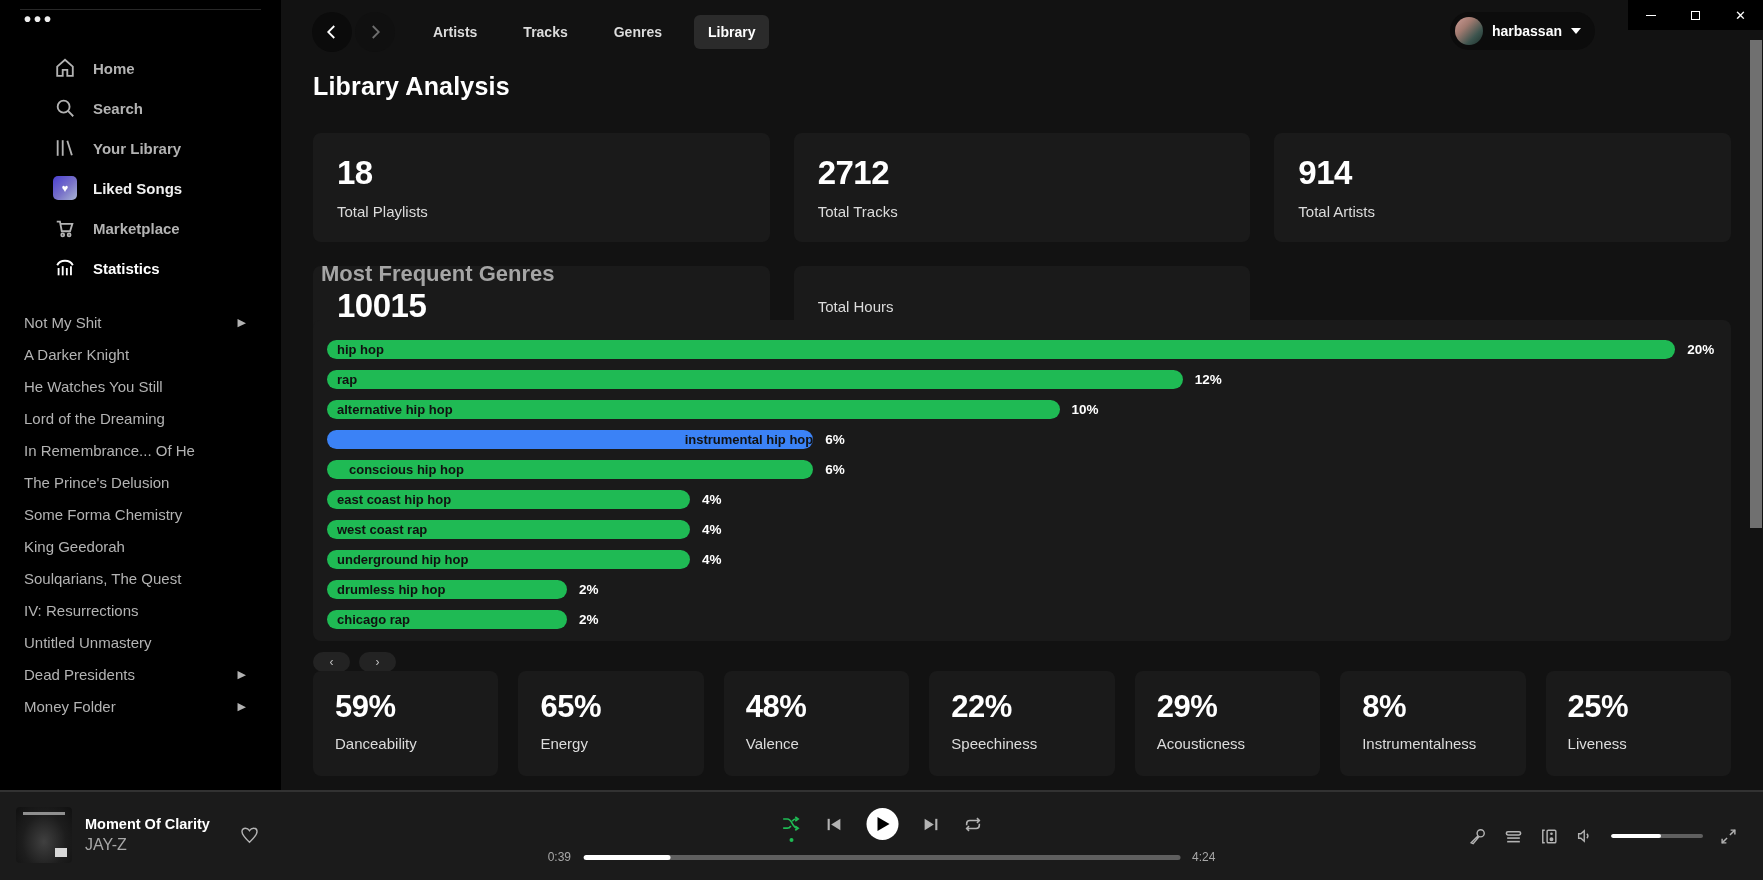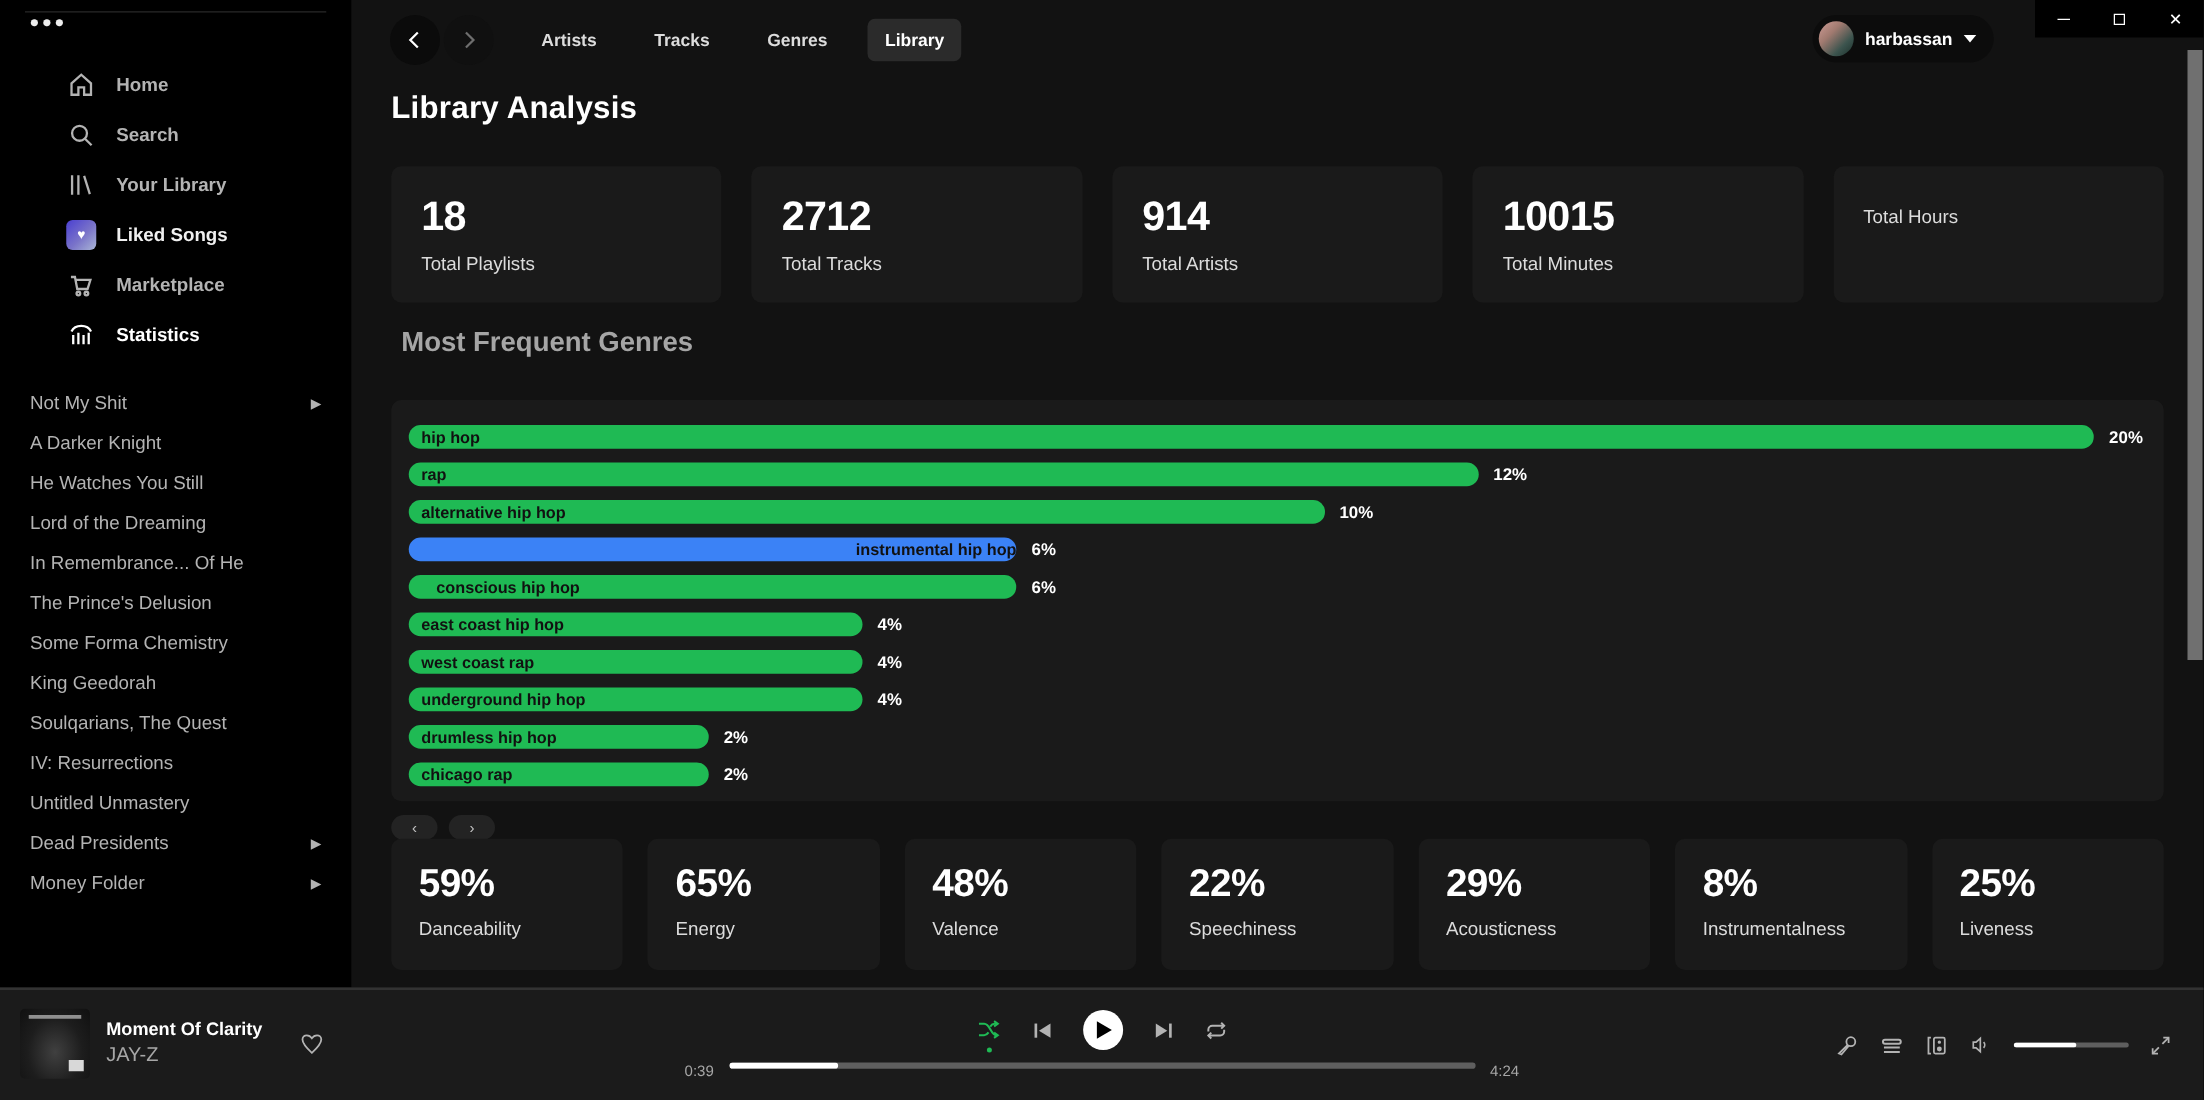--- a/index.html
+++ b/index.html
@@ -12,40 +12,40 @@
   .side-dots { position:absolute; left:24px; top:8px; color:#ededed; font-size:20px; font-weight:bold; letter-spacing:3px; cursor:pointer; }
   .nav { position:absolute; top:48px; left:0; right:0;padding-left:29px; }
   .nav-item { display:flex; align-items:center; height:40px; padding:0 24px; color:#b3b3b3; font-size:15px; font-weight:700; cursor:pointer; }
   .nav-item .nicon { width:24px; height:24px; margin-right:16px; display:flex; align-items:center; justify-content:center; flex:0 0 24px; }
   .nav-item svg { stroke:#b3b3b3; }
   .nav-item.active { color:#fff; }
   .nav-item.active svg { stroke:#fff; }
   .liked-sq { width:24px; height:24px; border-radius:5px; background:linear-gradient(135deg,#4a3fd1 0%,#7a74c9 55%,#aab6d6 100%); display:flex; align-items:center; justify-content:center; color:#fff; font-size:11px; }
   .nav-item.liked { color:#f0f0f0; }
   .divider { margin:9px 20px 10px 20px; border-top:1px solid #282828; }
-  .pl-list { position:absolute; top:306px; left:0; right:4px; }
+  .pl-list { position:absolute; top:306px; left:0; right:15px; }
   .pl-item { display:flex; align-items:center; height:32px; padding:0 20px 0 24px; color:#b3b3b3; font-size:15px; cursor:pointer; }
   .pl-item .grow { flex:1 1 auto; white-space:nowrap; overflow:hidden; }
   .pl-chev { color:#b3b3b3; font-size:11px; flex:0 0 auto; }
 
   
   .main { position:absolute; left:281px; top:0; width:1482px; height:790px; background:#121212; overflow:hidden; }
   .navbtn { position:absolute; top:12px; width:40px; height:40px; border-radius:50%; display:flex; align-items:center; justify-content:center; cursor:pointer; }
   .navbtn.back { left:31px; background:#0b0b0b; }
   .navbtn.fwd  { left:74px; background:#101010; }
   .tabs { position:absolute; left:138px; top:12px; height:40px; display:flex; align-items:center; gap:18px; }
   .tab { padding:9px 14px; font-size:14px; font-weight:700; color:#dcdcdc; cursor:pointer; border-radius:6px; }
   .tab.active { background:#2b2b2b; color:#fff; }
   .userchip { position:absolute; right:168px; top:12px; height:38px; border-radius:19px; background:#0c0c0c; display:flex; align-items:center; padding:0 14px 0 5px; gap:9px; cursor:pointer; }
   .avatar { width:28px; height:28px; border-radius:50%; background:linear-gradient(135deg,#cf9d96 0%,#a17a70 35%,#3c544e 70%,#1b2f2a 100%); }
   .uname { color:#fff; font-size:14px; font-weight:700; }
   .caret { width:0; height:0; border-left:5px solid transparent; border-right:5px solid transparent; border-top:6px solid #fff; }
 
   .h1 { position:absolute; left:32px; top:72px; color:#fff; font-size:25px; font-weight:700; letter-spacing:.2px; }
-  .stats-grid { position:absolute; left:32px; right:32px; top:133px; display:grid; grid-template-columns:repeat(5,1fr); gap:24px; }
+  .stats-grid { position:absolute; left:32px; right:32px; top:133px; display:grid; grid-template-columns:repeat(3,1fr); gap:24px; }
   .card { background:#1a1a1a; border-radius:8px; }
   .stat-card { height:109px; padding:21px 24px; }
   .stat-num { color:#fff; font-size:33px; font-weight:700; letter-spacing:-.5px; }
   .stat-label { margin-top:11px; color:#dcdcdc; font-size:15px; }
 
   .h2 { position:absolute; left:40px; top:261px; color:#a5a5a5; font-size:22px; font-weight:700; }
   .chart-card { position:absolute; left:32px; right:32px; top:320px; height:321px; padding:14px 14px 0 14px; }
   .bar-row { height:30px; display:flex; align-items:center; }
   .bar { height:19px; border-radius:10px; background:#1fba54; display:flex; align-items:center; min-width:60px; }
   .bar-label { padding-left:10px; font-size:13px; font-weight:700; color:#111; white-space:nowrap; }
@@ -77,21 +77,21 @@
   .np-title { color:#fff; font-size:14.5px; font-weight:700; }
   .np-artist { margin-top:4px; color:#a7a7a7; font-size:16px; }
   .np-heart { margin-left:30px; cursor:pointer; display:flex; }
 
   .controls { position:absolute; left:50%; top:16px; transform:translateX(-50%); display:flex; align-items:center; gap:24px; }
   .ctl { display:flex; align-items:center; justify-content:center; cursor:pointer; position:relative; }
   .shuffle-dot { position:absolute; left:50%; bottom:-8px; transform:translateX(-50%); width:4px; height:4px; border-radius:50%; background:#1fba54; }
   .playbtn { width:32px; height:32px; border-radius:50%; background:#fff; display:flex; align-items:center; justify-content:center; cursor:pointer; }
   .play-tri { width:0; height:0; border-top:7px solid transparent; border-bottom:7px solid transparent; border-left:12px solid #000; margin-left:3px; }
 
-  .progress { position:absolute; left:50%; top:58px; transform:translateX(-50%); display:flex; align-items:flex-start; gap:12px; }
+  .progress { position:absolute; left:50%; top:58px; transform:translateX(-50%); display:flex; align-items:center; gap:12px; }
   .ptime { color:#a7a7a7; font-size:12px; width:34px; }
   .ptime.l { text-align:right; }
   .ptrack { width:597px; height:5px; border-radius:3px; background:#5f5f5f; overflow:hidden; cursor:pointer; }
   .pfill { height:100%; background:#fff; border-radius:3px; }
 
   .rightctl { position:absolute; right:26px; top:0; height:100%; display:flex; align-items:center; gap:17px; }
   .rc { display:flex; cursor:pointer; }
   .vtrack { width:92px; height:4px; border-radius:2px; background:#5f5f5f; overflow:hidden; cursor:pointer; }
   .vfill { height:100%; background:#fff; border-radius:2px; }
 </style>

